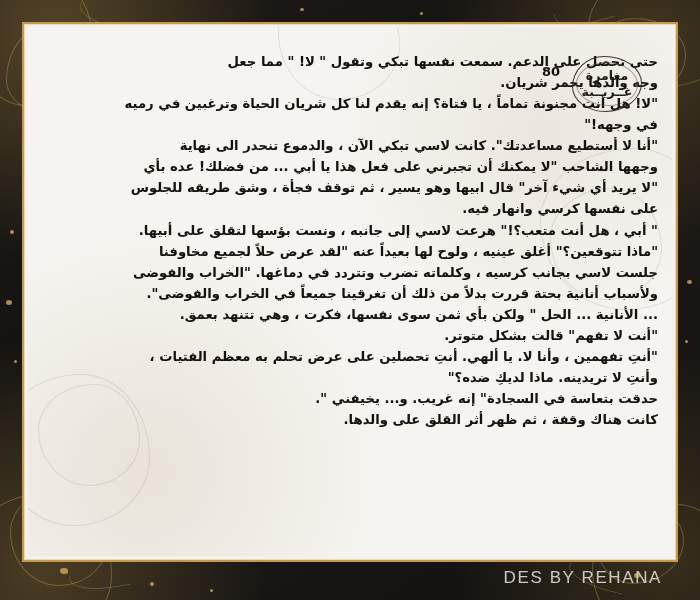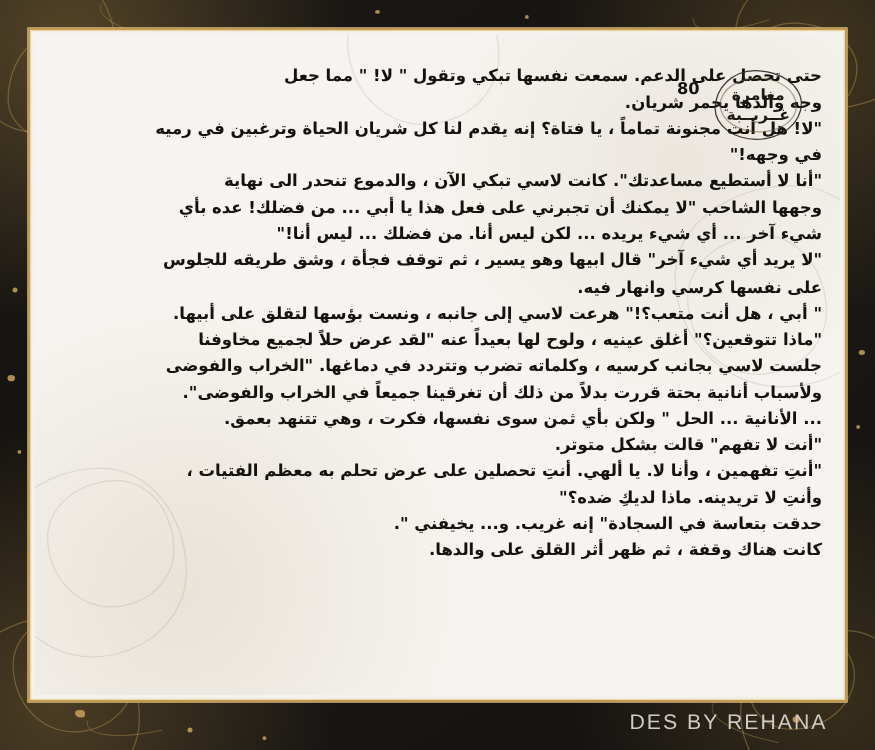--- a/index.html
+++ b/index.html
@@ -230,23 +230,20 @@
         <p>
             <span class="line">في وجهه!"</span>
           </p>
         <p>
             <span class="line">"أنا لا أستطيع مساعدتك". كانت لاسي تبكي الآن ، والدموع تنحدر الى نهاية</span>
           </p>
         <p>
             <span class="line">وجهها الشاحب "لا يمكنك أن تجبرني على فعل هذا يا أبي ... من فضلك! عده بأي</span>
           </p>
         <p>
-            <span class="line">شيء آخر ... أي شيء يريده ... لكن ليس أنا. من فضلك ... ليس أنا!"</span>
-          </p>
-        <p>
             <span class="line">"لا يريد أي شيء آخر" قال ابيها وهو يسير ، ثم توقف فجأة ، وشق طريقه للجلوس</span>
           </p>
         <p>
             <span class="line">على نفسها كرسي وانهار فيه.</span>
           </p>
         <p>
             <span class="line">" أبي ، هل أنت متعب؟!" هرعت لاسي إلى جانبه ، ونست بؤسها لتقلق على أبيها.</span>
           </p>
         <p>
             <span class="line">"ماذا تتوقعين؟" أغلق عينيه ، ولوح لها بعيداً عنه "لقد عرض حلاً لجميع مخاوفنا</span>

